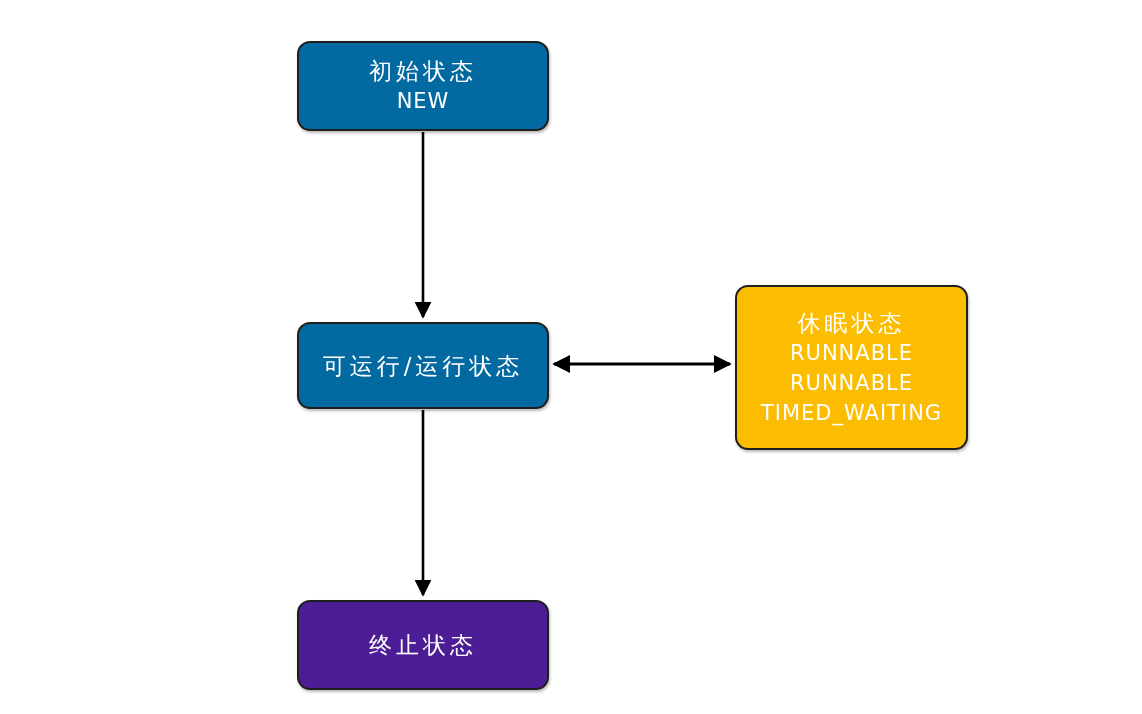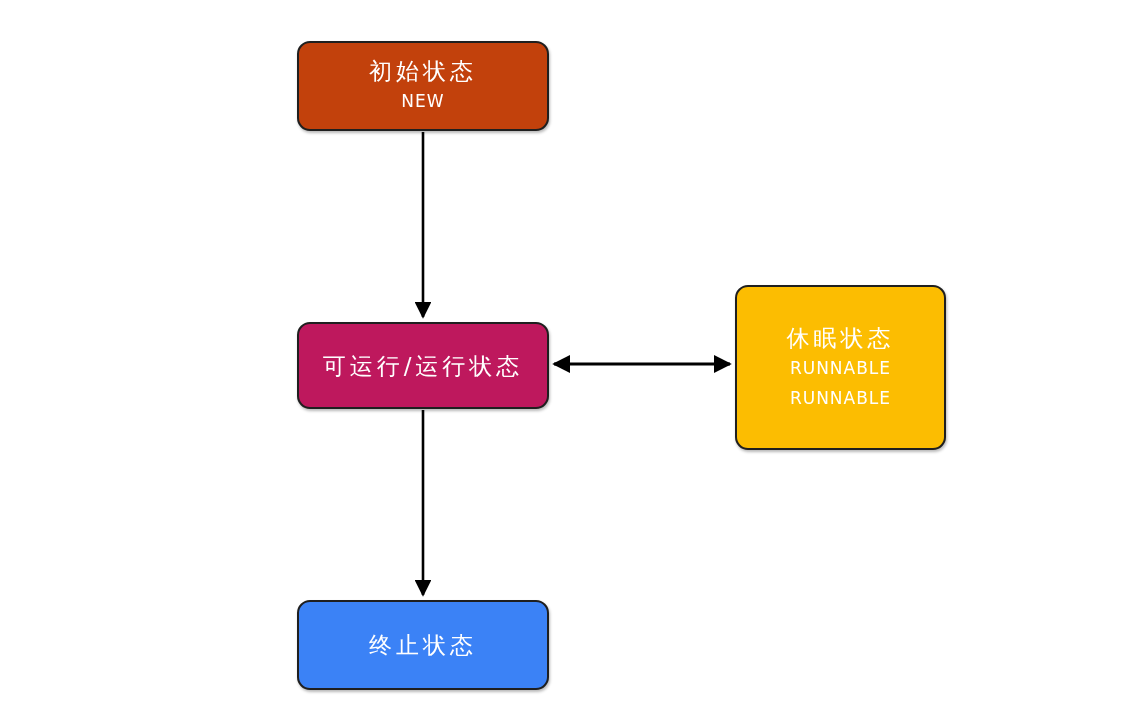--- a/index.html
+++ b/index.html
@@ -34,58 +34,59 @@
     text-align: center;
     box-shadow: 1px 2px 3px rgba(0,0,0,0.28);
   }
   .node .zh {
     font-size: 23px;
     letter-spacing: 4px;
     line-height: 30px;
     white-space: nowrap;
   }
   .node .en {
-    font-size: 17px;
+    font-size: 21px;
     letter-spacing: 1px;
     line-height: 30px;
     white-space: nowrap;
   }
   #node-new        { left: 297px; top: 41px;  width: 252px; height: 90px; }
   #node-runnable   { left: 297px; top: 322px; width: 252px; height: 87px; }
-  #node-sleep      { left: 735px; top: 285px; width: 211px; height: 165px; }
+  #node-sleep      { left: 735px; top: 285px; width: 233px; height: 165px; }
   #node-terminated { left: 297px; top: 600px; width: 252px; height: 90px; }
 </style>
 </head>
 <body>
 
 <div class="canvas">
 
   <svg class="arrow-layer" width="1142" height="714" viewBox="0 0 1142 714" xmlns="http://www.w3.org/2000/svg">
     <defs>
       <marker id="ah" viewBox="0 0 10 10" refX="9" refY="5" markerWidth="6.5" markerHeight="6.5" orient="auto-start-reverse">
         <path d="M 0 0 L 10 5 L 0 10 z" fill="#000000"></path>
       </marker>
     </defs>
     <line x1="423" y1="132" x2="423" y2="317" stroke="#000000" stroke-width="2.6" marker-end="url(#ah)"></line>
     <line x1="423" y1="410" x2="423" y2="595" stroke="#000000" stroke-width="2.6" marker-end="url(#ah)"></line>
     <line x1="554" y1="364" x2="730" y2="364" stroke="#000000" stroke-width="2.8" marker-start="url(#ah)" marker-end="url(#ah)"></line>
   </svg>
 
-  <div class="node" id="node-new" style="background: #c2410c;">
+  <div class="node" id="node-new" style="background: #0369a1;">
     <div class="zh">初始状态</div>
     <div class="en">NEW</div>
   </div>
 
-  <div class="node" id="node-runnable" style="background: #be185d;">
+  <div class="node" id="node-runnable" style="background: #0369a1;">
     <div class="zh">可运行/运行状态</div>
   </div>
 
   <div class="node" id="node-sleep" style="background: rgb(252, 189, 1);">
     <div class="zh">休眠状态</div>
     <div class="en">RUNNABLE</div>
     <div class="en">RUNNABLE</div>
+    <div class="en">TIMED_WAITING</div>
   </div>
 
-  <div class="node" id="node-terminated" style="background: #3b82f6;">
+  <div class="node" id="node-terminated" style="background: #4c1d95;">
     <div class="zh">终止状态</div>
   </div>
 
 </div>
 
 </body></html>

